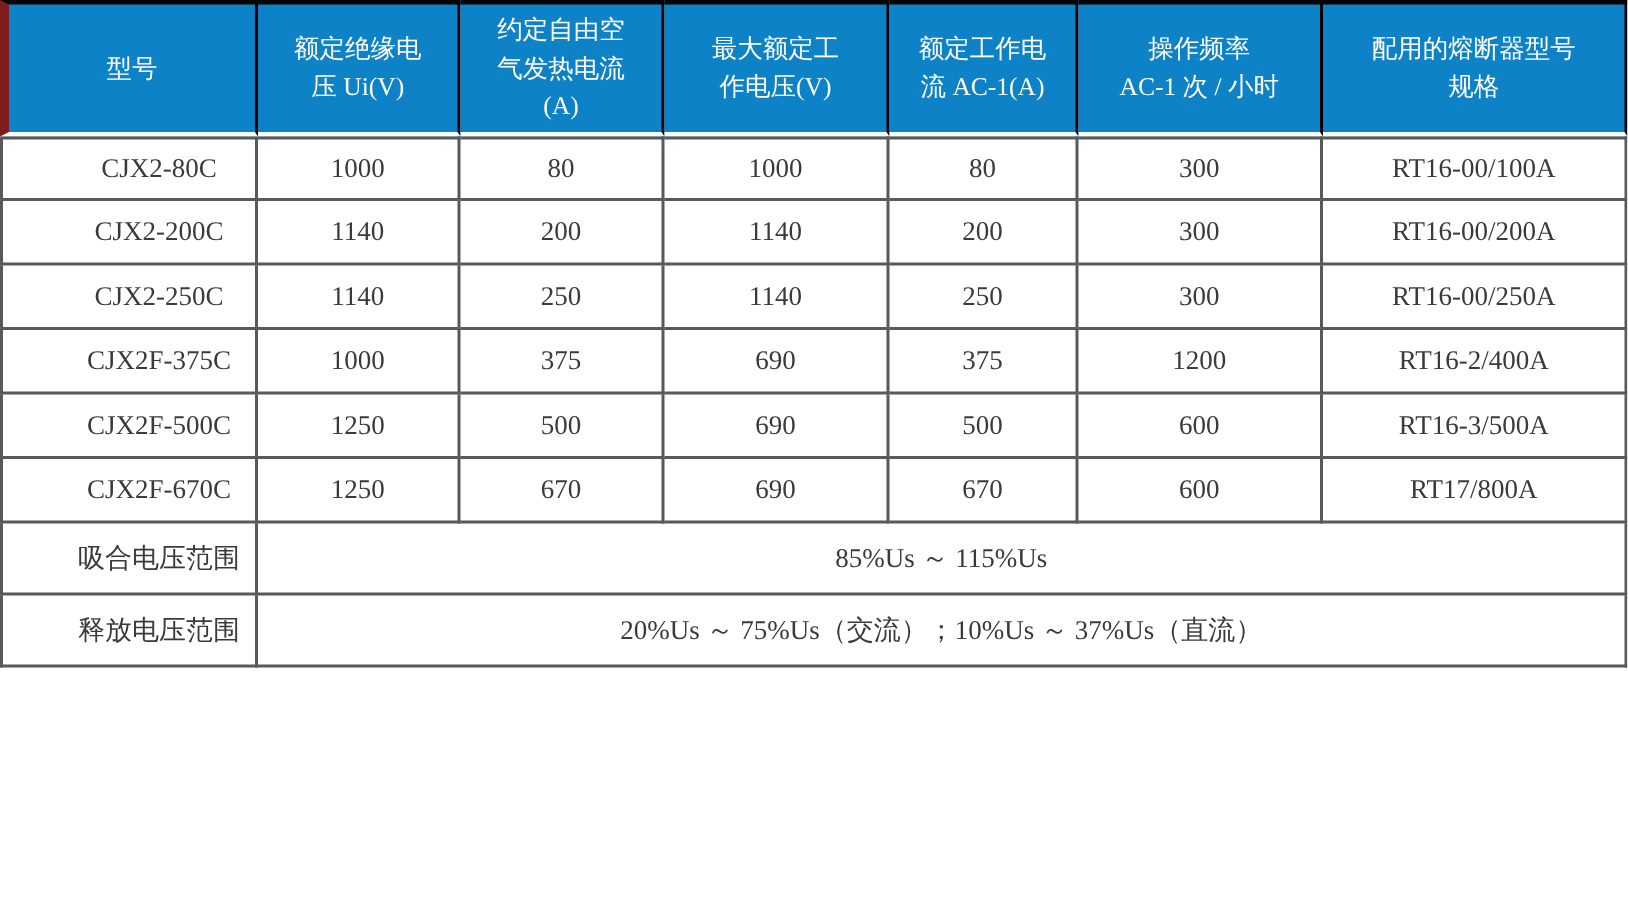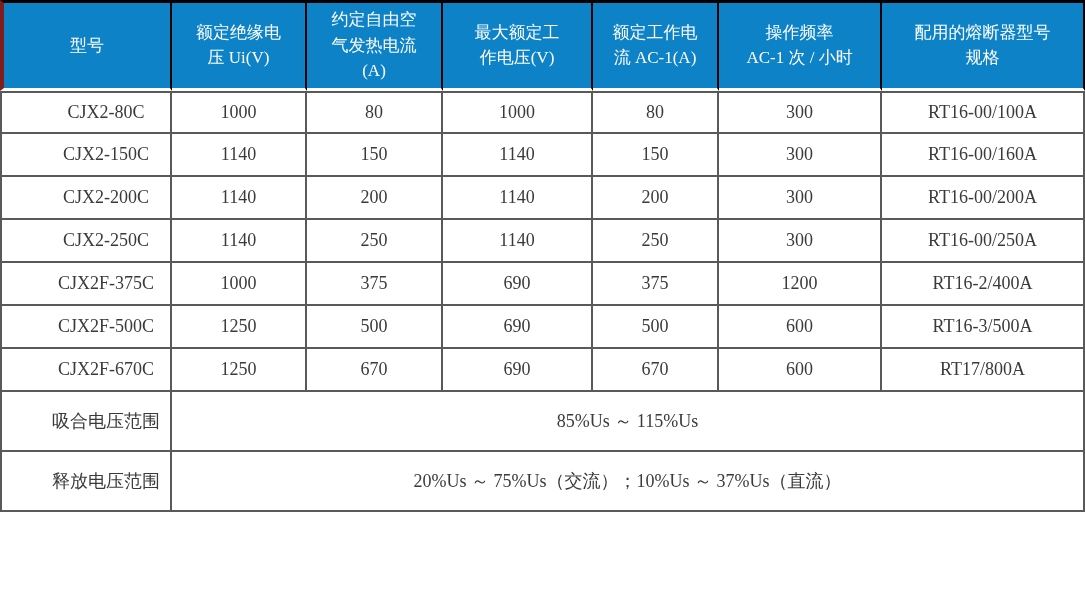--- a/index.html
+++ b/index.html
@@ -34,39 +34,39 @@
     font-size: 17px;
     line-height: 1.5;
     white-space: pre-line;
     height: 88px;
     padding: 4px 3px;
     border-top: 3px solid #000000;
     border-right: 2px solid #000000;
     border-bottom: 3px solid #ffffff;
   }
   table.spec-table th:first-child {
-    border-left: 4px solid #7f1d1d;
+    border-left: 6px solid #7f1d1d;
   }
   table.spec-table td {
     color: #3a3a3a;
     font-size: 18px;
     height: 43px;
     padding: 0 4px;
     border-right: 2px solid #595959;
     border-bottom: 2px solid #595959;
   }
   table.spec-table td:first-child {
     border-left: 2px solid #595959;
     padding-left: 44px;
   }
   table.spec-table tbody tr:first-child td {
     border-top: 2px solid #595959;
   }
   table.spec-table tfoot td {
-    height: 60px;
+    height: 48px;
     text-align: center;
   }
 </style>
 </head>
 <body>
 
 <div class="page">
   <table class="spec-table">
     <colgroup>
       <col style="width:172px">
@@ -97,29 +97,20 @@
     </thead>
     <tbody id="table-body">
         <tr>
           <td>CJX2-80C</td>
           <td>1000</td>
           <td>80</td>
           <td>1000</td>
           <td>80</td>
           <td>300</td>
           <td>RT16-00/100A</td>
-        </tr>
-        <tr>
-          <td>CJX2-150C</td>
-          <td>1140</td>
-          <td>150</td>
-          <td>1140</td>
-          <td>150</td>
-          <td>300</td>
-          <td>RT16-00/160A</td>
         </tr>
         <tr>
           <td>CJX2-200C</td>
           <td>1140</td>
           <td>200</td>
           <td>1140</td>
           <td>200</td>
           <td>300</td>
           <td>RT16-00/200A</td>
         </tr>

